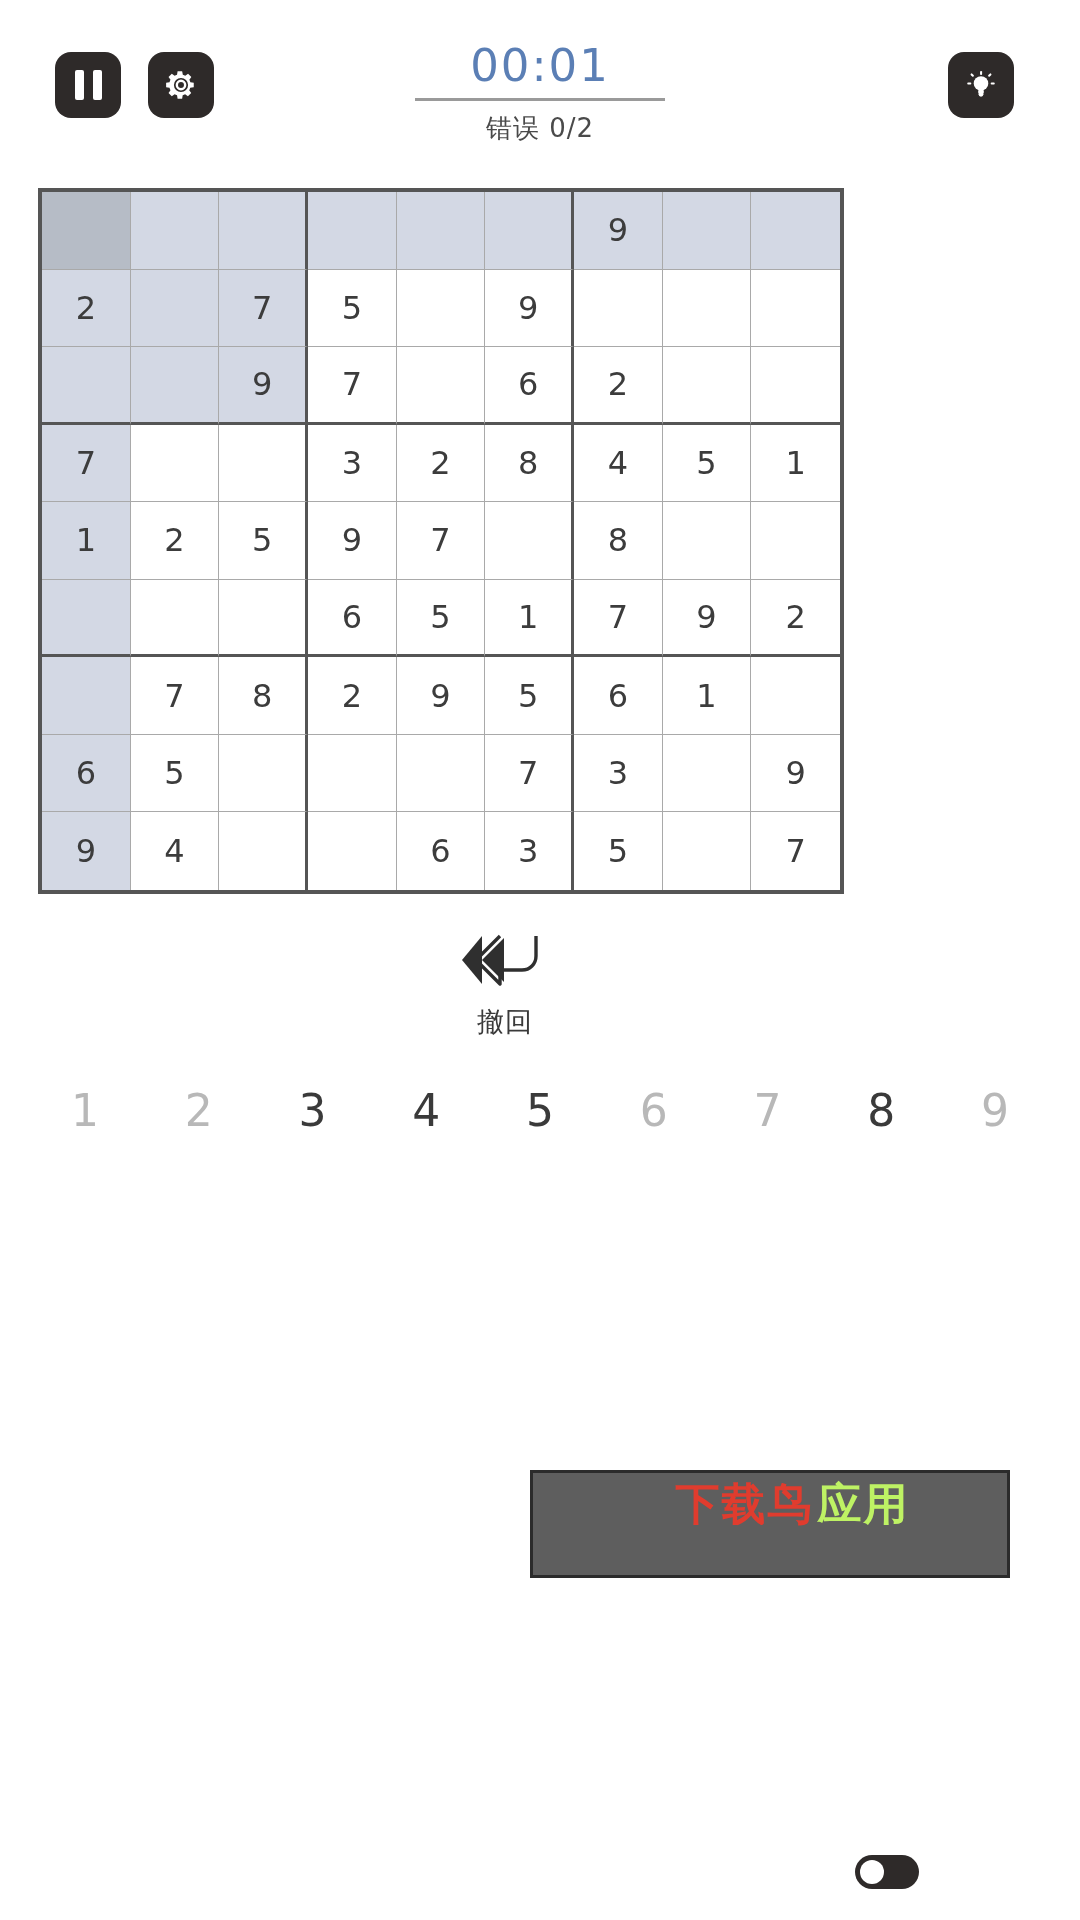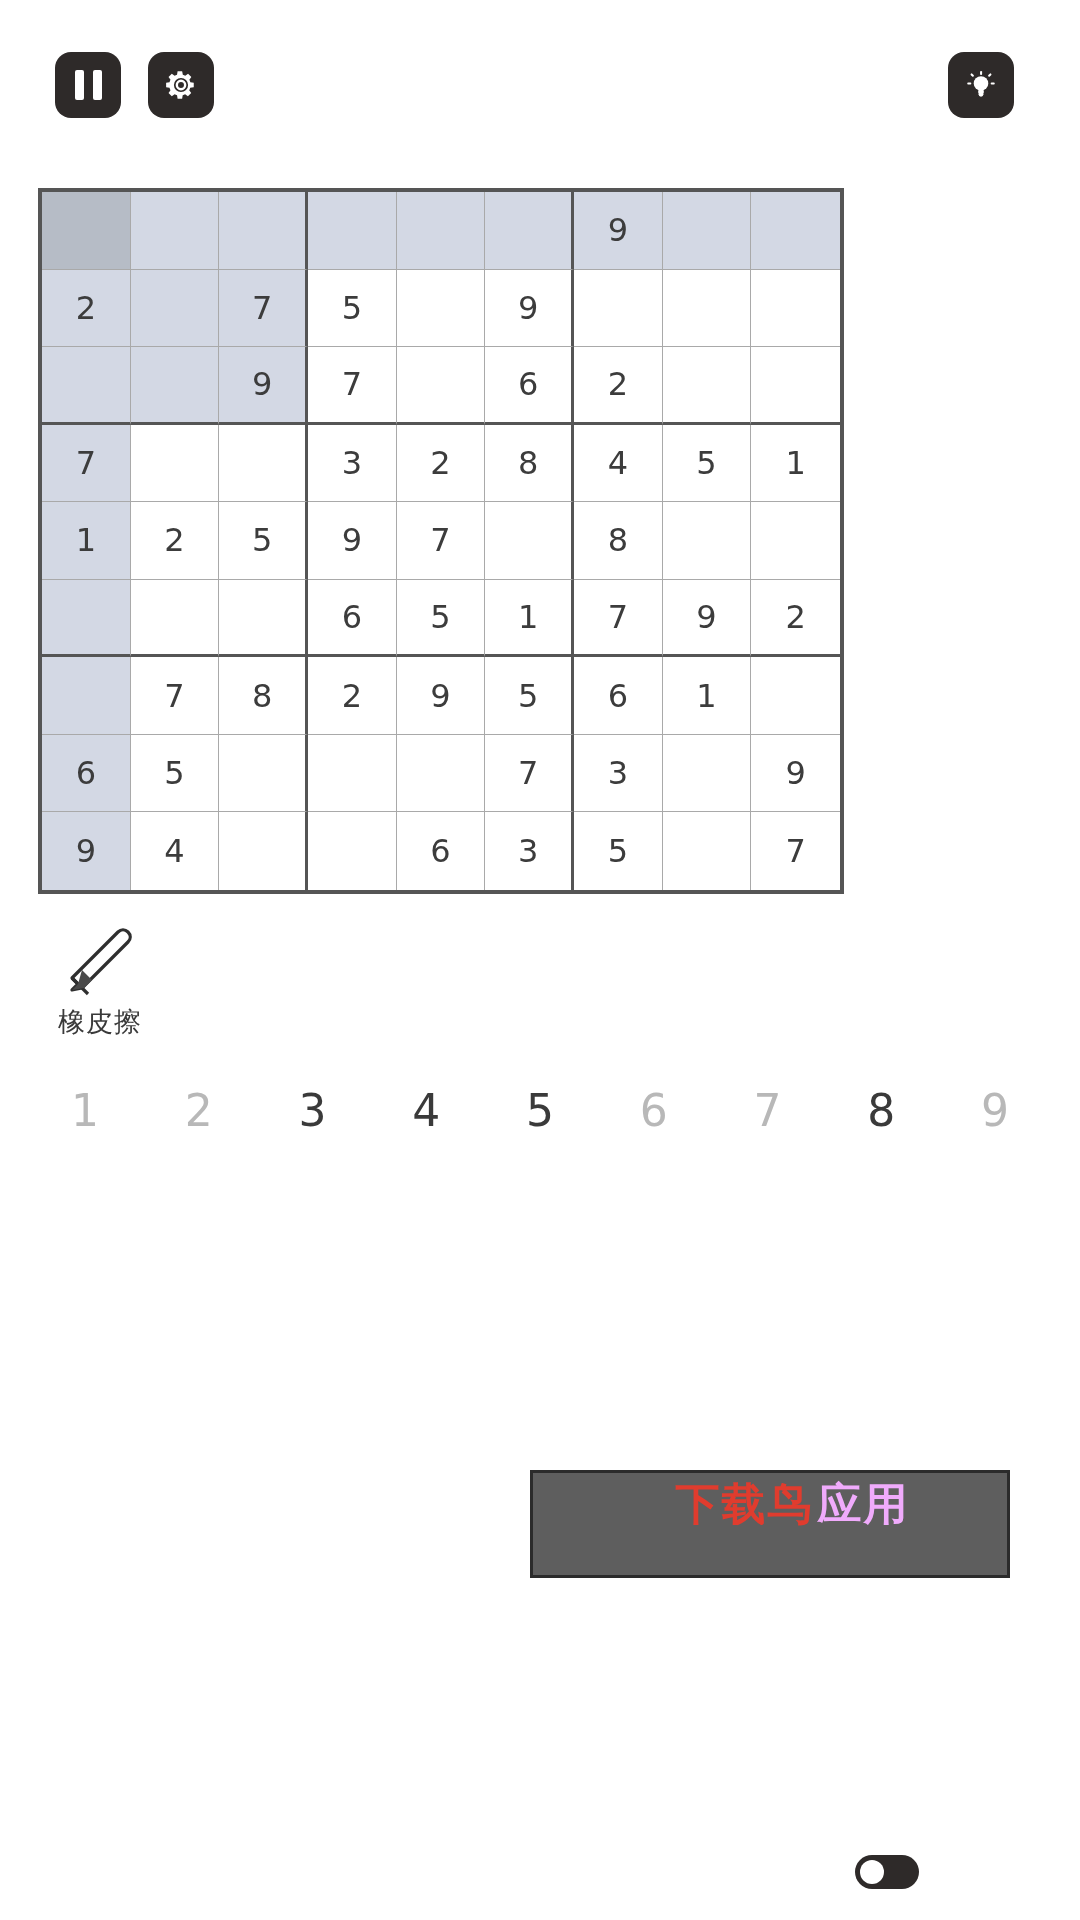--- a/index.html
+++ b/index.html
@@ -113,21 +113,21 @@
     position:absolute;left:530px;top:1470px;
     width:480px;height:108px;
     background:#5e5e5e;
     border:3px solid #2b2b2b;
     box-sizing:border-box;
   }
   #wm-top{
     height:62px;display:flex;align-items:center;justify-content:center;gap:4px;padding-left:45px;
   }
   #wm-top span{
-    font-size:44px;font-weight:bold;color:#f0abfc;letter-spacing:2px;
+    font-size:44px;font-weight:bold;color:#bef264;letter-spacing:2px;
     font-family:"DejaVu Sans","Liberation Sans",sans-serif;
   }
   #wm-top span.red{color:#e03c2e;}
   #wm-bottom{
     text-align:center;font-size:27px;color:#ffffff;letter-spacing:1px;
     font-family:"DejaVu Sans","Liberation Sans",sans-serif;
   }
 </style>
 </head>
 <body>
@@ -141,20 +141,25 @@
       </span>
   </div>
 
   <div class="icon-btn" id="settings-btn">
     <svg class="gear" viewBox="0 0 24 24">
       <path fill="#ffffff" d="M12 8.2a3.8 3.8 0 1 0 0 7.6 3.8 3.8 0 0 0 0-7.6zm0 5.9a2.1 2.1 0 1 1 0-4.2 2.1 2.1 0 0 1 0 4.2z"></path>
       <path fill="#ffffff" d="M21 13.6v-3.2l-2.4-.4a6.9 6.9 0 0 0-.7-1.7l1.4-2-2.3-2.3-2 1.4a6.9 6.9 0 0 0-1.7-.7L12.8 2.3h-3.2L9.2 4.7a6.9 6.9 0 0 0-1.7.7l-2-1.4L3.2 6.3l1.4 2a6.9 6.9 0 0 0-.7 1.7l-2.4.4v3.2l2.4.4c.16.6.4 1.17.7 1.7l-1.4 2 2.3 2.3 2-1.4c.53.3 1.1.54 1.7.7l.4 2.4h3.2l.4-2.4c.6-.16 1.17-.4 1.7-.7l2 1.4 2.3-2.3-1.4-2c.3-.53.54-1.1.7-1.7l2.4-.4zM12 17a5 5 0 1 1 0-10 5 5 0 0 1 0 10z"></path>
     </svg>
   </div>
 
+  <div id="timer-wrap">
+    <div id="timer">00:01</div>
+    <div id="timer-rule"></div>
+    <div id="mistakes">错误 0/2</div>
+  </div>
 
   <div class="icon-btn" id="hint-btn">
     <svg class="bulb" viewBox="0 0 24 24">
       <circle cx="12" cy="11" r="4.6" fill="#ffffff"></circle>
       <rect x="10.2" y="14.6" width="3.6" height="3.3" rx="1.7" fill="#ffffff"></rect>
       <circle cx="12" cy="17.9" r="1.5" fill="#ffffff"></circle>
       <rect x="11.4" y="3.1" width="1.3" height="2.6" rx="0.6" fill="#ffffff"></rect>
       <rect x="3.3" y="10.4" width="2.6" height="1.3" rx="0.6" fill="#ffffff"></rect>
       <rect x="18.1" y="10.4" width="2.6" height="1.3" rx="0.6" fill="#ffffff"></rect>
       <rect x="5.3" y="5.1" width="2.4" height="1.3" rx="0.6" fill="#ffffff" transform="rotate(45 6.5 5.7)"></rect>
@@ -244,31 +249,31 @@
       <div class="cell r8 c4">6</div>
       <div class="cell r8 c5">3</div>
       <div class="cell r8 c6">5</div>
       <div class="cell r8 c7"></div>
       <div class="cell r8 c8">7</div>
     </div>
 </div>
 
 <div id="actions">
 
-  <div class="action" id="action-eraser">
+
+  <div class="action" id="action-undo">
     <div class="action-icon">
-      <svg width="84" height="72" viewBox="0 0 84 72">
-        <path d="M20 60 L14 66 L24 64 L70 18 C73 15 73 11 70 8 C67 5 63 5 60 8 L14 54 Z" fill="#ffffff" stroke="#2f2f2f" stroke-width="3.2" stroke-linejoin="round"></path>
-        <path d="M14 54 L30 70" stroke="#2f2f2f" stroke-width="3.2" fill="none"></path>
-        <path d="M20 60 L14 66 L26 64 L34 56 L24 46 Z" fill="#4a4a4a"></path>
+      <svg width="90" height="68" viewBox="0 0 90 68">
+        <path d="M40 8 L16 32 L40 56 L40 42 L62 42 C70 42 76 36 76 28 L76 8" fill="#ffffff" stroke="#2f2f2f" stroke-width="3.4" stroke-linejoin="round"></path>
+        <path d="M22 8 L2 32 L22 56 Z" fill="#2f2f2f"></path>
+        <path d="M44 10 L22 32 L44 54 Z" fill="#2f2f2f"></path>
       </svg>
     </div>
-    <div class="action-label">橡皮擦</div>
-  </div>
-
+    <div class="action-label">撤回</div>
+  </div>
 
 
   <div id="notes-toggle">
       <i></i>
     </div>
 </div>
 
 <div id="numpad">
     <div class="num" style="color: rgb(184, 184, 184);">1</div>
     <div class="num" style="color: rgb(184, 184, 184);">2</div>

